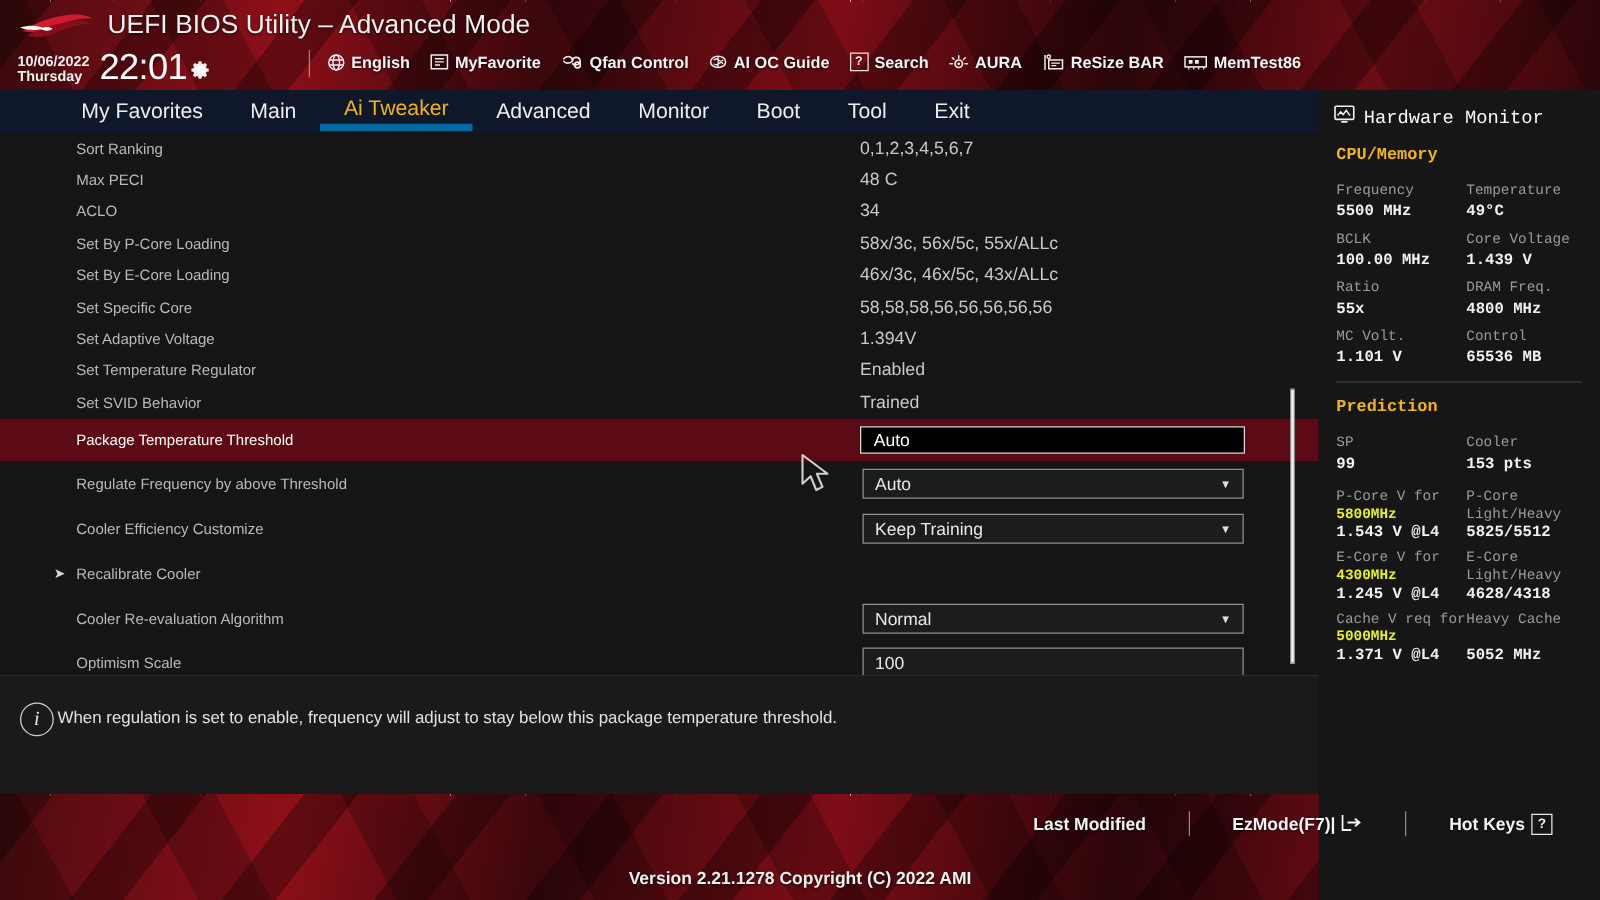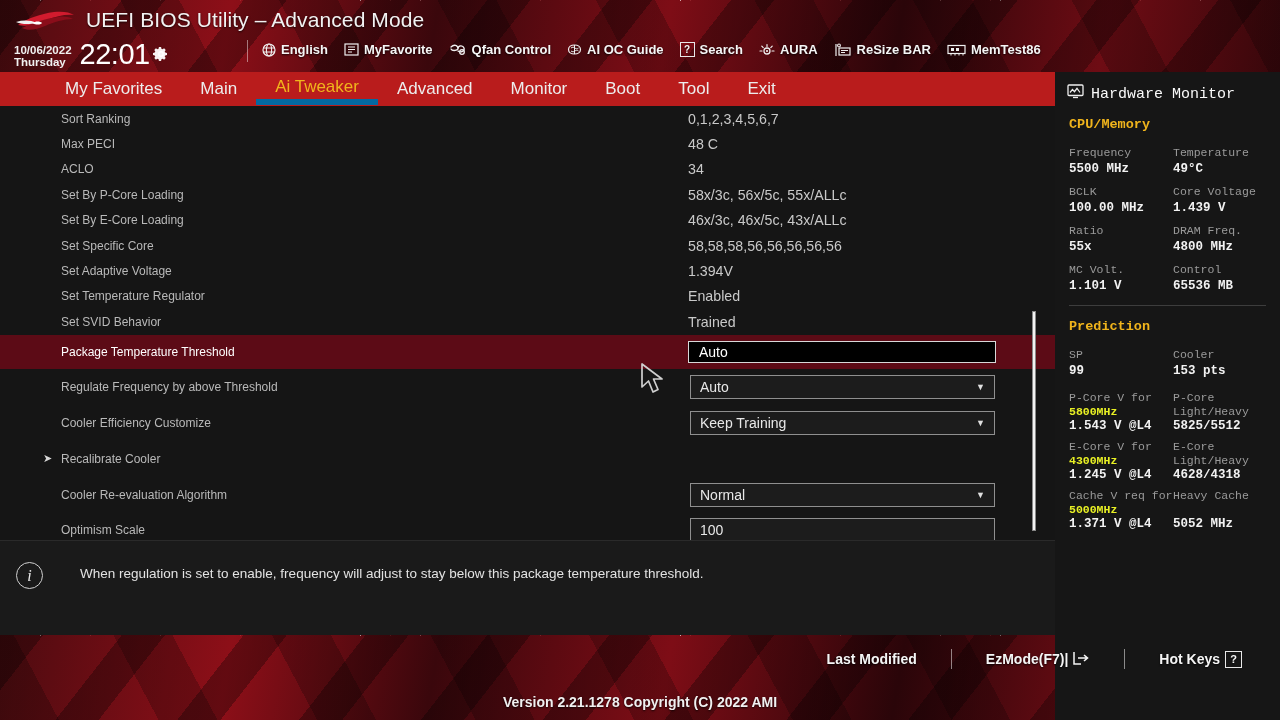--- a/index.html
+++ b/index.html
@@ -34,21 +34,21 @@
   
   .hdr-inner { position:relative; z-index:3; height:100%; }
   .rog-logo {
     position:absolute; left:14px; top:8px; width:62px; height:30px;
   }
   .app-title {
     position:absolute; left:86px; top:8px;
     font-size:21px; color:#f2f2f2; letter-spacing:.1px; font-weight:400;
     text-shadow:0 1px 2px rgba(0,0,0,.7);
   }
-  .datetime { position:absolute; left:14px; top:41px; display:flex; align-items:center; }
+  .datetime { position:absolute; left:14px; top:41px; display:flex; align-items:flex-end; }
   .dt-date { font-size:11.5px; line-height:12px; color:#f0f0f0; font-weight:600; padding-top:2px; }
   .dt-date .dow { display:block; font-weight:600; }
   .dt-clock { font-size:29px; line-height:27px; color:#ffffff; margin-left:8px; font-weight:400; letter-spacing:-.5px; }
   .gear { margin-left:3px; margin-top:1px; font-size:15px; color:#fff; }
 
   .hdr-sep {
     position:absolute; left:247px; top:40px; width:1px; height:22px;
     background:rgba(255,255,255,.45);
   }
   .hdr-tools {
@@ -64,21 +64,21 @@
   .tool svg { display:block; }
   .boxq {
     display:inline-flex; align-items:center; justify-content:center;
     width:15px; height:15px; border:1.4px solid #e8e8e8;
     font-size:10px; font-weight:700; line-height:1;
   }
 
   
   #navbar {
     position:absolute; top:72px; left:0; width:1055px; height:34px;
-    background:#b91c1c; z-index:4;
+    background:#0f172a; z-index:4;
     display:flex; align-items:center; padding-left:46px; gap:0;
   }
   .nav-tab {
     font-size:17px; color:#ededed; padding:3px 19px 4px; cursor:pointer;
     white-space:nowrap;
   }
   .nav-tab.active { color:#f0b41c; border-bottom:6px solid #0369a1; padding-bottom:2px; }
 
   
   #main {
@@ -137,21 +137,21 @@
     border-top:1px solid #2a2a2a;
   }
   .help-icon {
     position:absolute; left:16px; top:21px;
     width:27px; height:27px; border-radius:50%;
     border:1.6px solid #d0d0d0; color:#e8e8e8;
     display:flex; align-items:center; justify-content:center;
     font-size:16px; font-family:"Liberation Serif", serif; font-style:italic;
   }
   .help-text {
-    position:absolute; left:80px; top:24px; right:20px;
+    position:absolute; left:46px; top:24px; right:20px;
     font-size:13.5px; color:#e2e2e2; line-height:18px;
   }
 
   
   #hwmon {
     position:absolute; top:72px; right:0; width:225px; height:696px;
     background:#161616; z-index:3; padding:12px 0 0 0;font-family:Liberation Mono, monospace;
   }
   .hw-title {
     display:flex; align-items:center; gap:7px;

